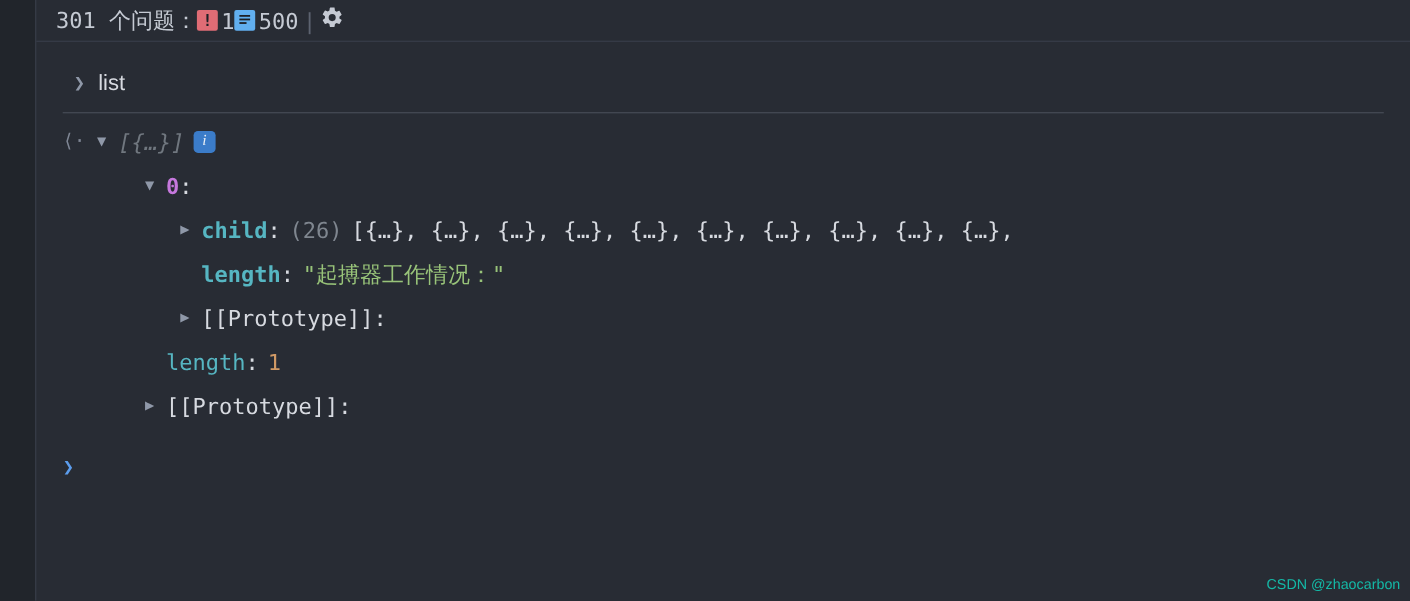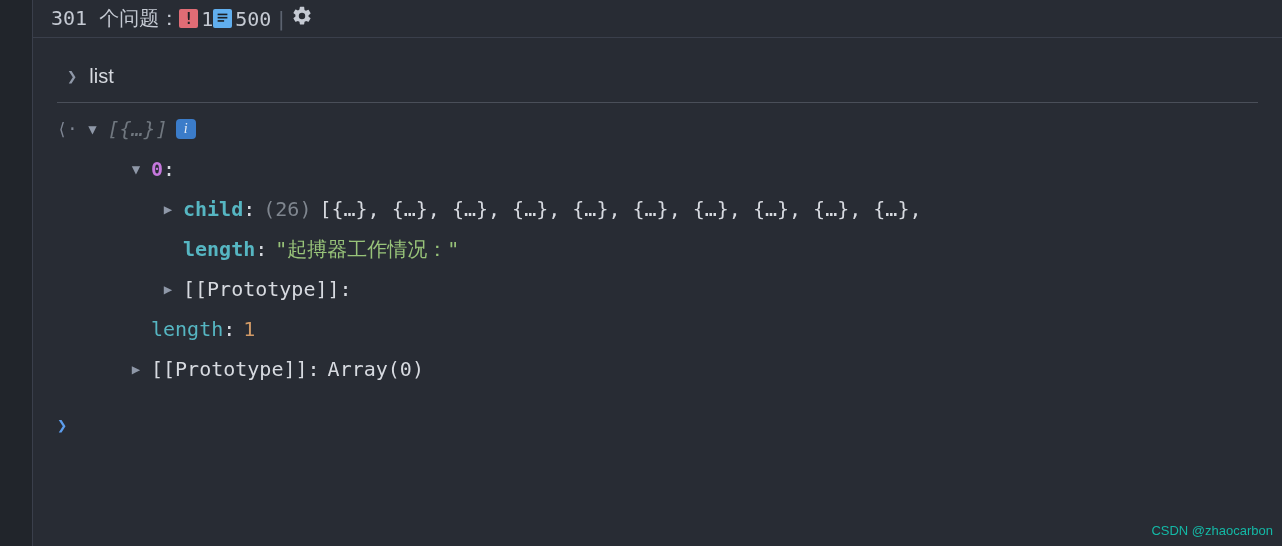--- a/index.html
+++ b/index.html
@@ -257,21 +257,20 @@
       <span style="width:22px"></span>
       <span class="key-teal">length</span>
         <span class="colon">:</span>
       <span class="value-orange">1</span>
     </div>
 
     <div class="row indent-1">
       <span class="arrow-caret collapsed"></span>
       <span class="proto">[[Prototype]]</span>
         <span class="colon">:</span>
-      <span class="value-white">Array(0)</span>
     </div>
 
     <div class="row prompt-row">
       <span class="prompt-chevron">❯</span>
     </div>
 
   </div>
 
 </div>
 

